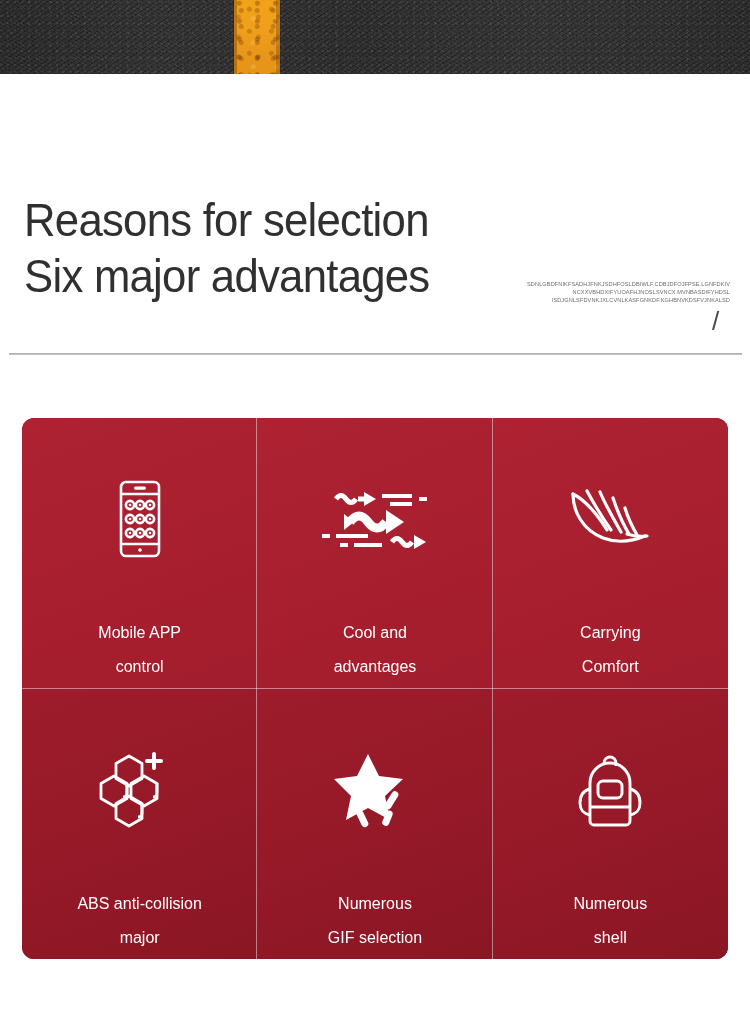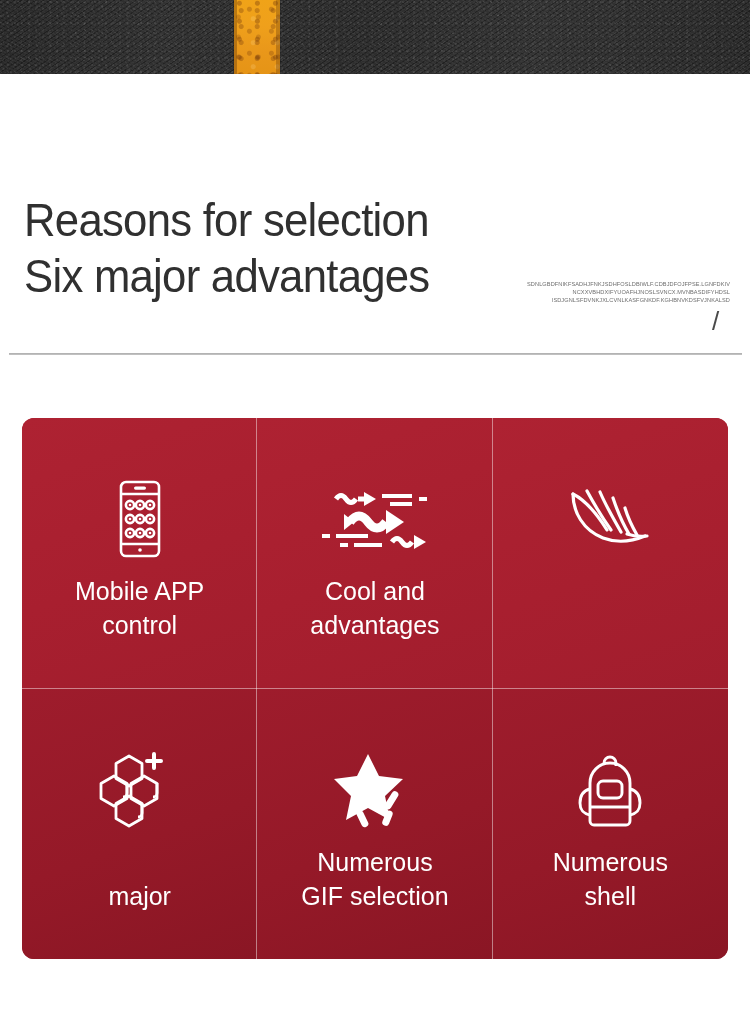--- a/index.html
+++ b/index.html
@@ -104,25 +104,26 @@
     position:absolute;left:0;bottom:0;width:100%;height:1px;
     background:rgba(255,255,255,.45);
   }
   .icon{
     height:78px;width:100%;
     display:flex;align-items:center;justify-content:center;
     margin-bottom:16px;
   }
   .icon svg{display:block;}
   .label{
-    color:#ffffff;font-size:25px;line-height:34px;
+    color:#ffffff;font-size:16px;line-height:34px;
     text-align:center;font-weight:400;
     letter-spacing:0px;
     font-family:"Liberation Sans",sans-serif;
     max-width:92%;
+    margin-top:42px;
   }
 </style>
 </head>
 <body>
 
 <div class="page">
 
   <div class="banner">
     <div class="grain"></div>
     <div class="roadline">
@@ -224,38 +225,42 @@
         <svg width="86" height="66" viewBox="0 0 86 66" fill="none" stroke="#fff" stroke-width="3.2" stroke-linecap="round" stroke-linejoin="round">
           <path d="M6 8 C6 26, 16 44, 36 52 C52 58, 66 55, 78 50"></path>
           <path d="M6 8 C18 14, 30 28, 40 44"></path>
           <path d="M20 5 C26 16, 34 30, 44 44"></path>
           <path d="M33 6 C38 18, 46 32, 54 46"></path>
           <path d="M46 12 C50 24, 56 38, 62 48"></path>
           <path d="M58 22 C61 32, 66 42, 70 49"></path>
           <path d="M60 48 C66 50, 72 51, 80 50"></path>
         </svg>
       </div>
+      <div class="label">
+        <span>Carrying</span><br>
+        <span>Comfort</span>
+      </div>
       <div class="hline"></div>
     </div>
 
     <div class="cell r1">
       <div class="icon">
         <svg width="86" height="76" viewBox="0 0 86 76" fill="none" stroke="#fff" stroke-width="2.8" stroke-linejoin="round">
           <polygon points="32,4 45,11.5 45,26.5 32,34 19,26.5 19,11.5"></polygon>
           <polygon points="17,24 30,31.5 30,46.5 17,54 4,46.5 4,31.5"></polygon>
           <polygon points="47,24 60,31.5 60,46.5 47,54 34,46.5 34,31.5"></polygon>
           <polygon points="32,44 45,51.5 45,66.5 32,74 19,66.5 19,51.5"></polygon>
           <path d="M30 31 v10 a4 4 0 0 1 -4 4" stroke-width="2.8"></path>
           <path d="M60 31 v10 a4 4 0 0 1 -4 4" stroke-width="2.8"></path>
           <path d="M45 51 v10 a4 4 0 0 1 -4 4" stroke-width="2.8"></path>
           <path d="M57 2 l0 14 M50 9 l14 0" stroke-width="4" stroke-linecap="round"></path>
         </svg>
       </div>
       <div class="label">
-        <br>
+        <span>ABS anti-collision</span><br>
         <span>major</span>
       </div>
       <div class="vline"></div>
     </div>
 
     <div class="cell r1">
       <div class="icon">
         <svg width="82" height="76" viewBox="0 0 82 76" fill="none">
           <polygon points="34,2 45,24 69,27 51,44 56,68 34,56 12,68 17,44 0,27 23,24" fill="#fff"></polygon>
           <rect x="54" y="38" width="7" height="20" rx="3.5" fill="#fff" transform="rotate(32 57 48)"></rect>

